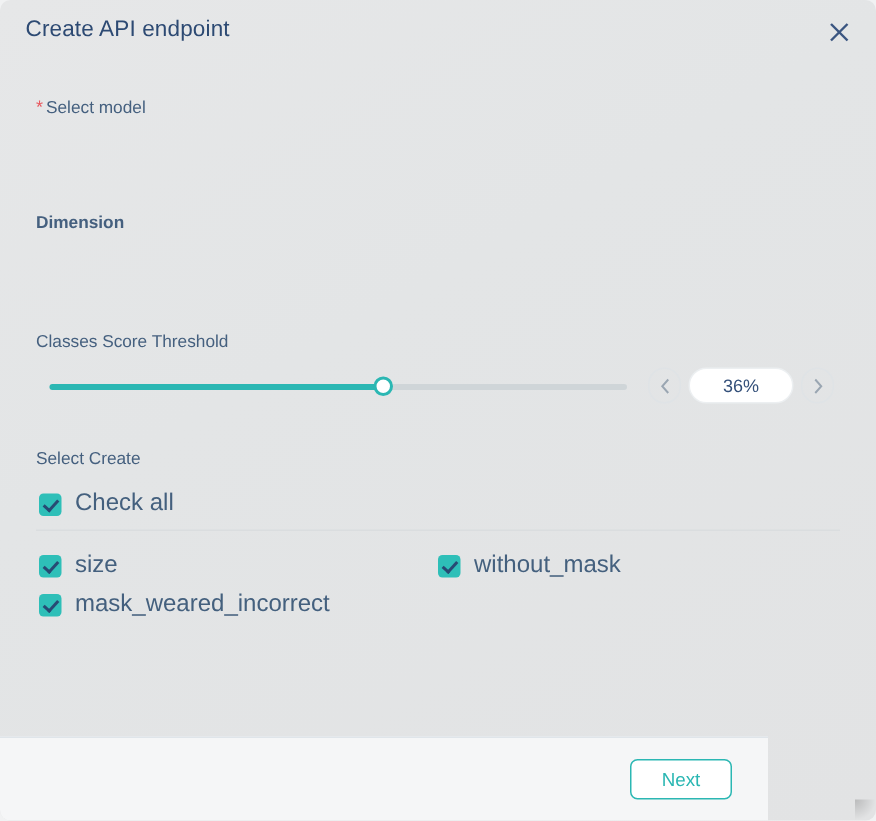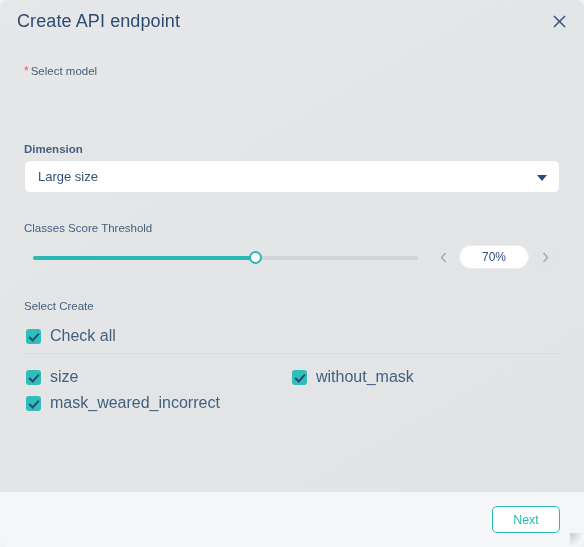--- a/index.html
+++ b/index.html
@@ -29,21 +29,21 @@
   .header {
     position: absolute;
     left: 0; top: 0;
     width: 584px;
     height: 42px;
   }
   .dialog-title {
     position: absolute;
     left: 17px;
     top: 11px;
-    font-size: 18px;
+    font-size: 15px;
     color: #2d4a73;
     letter-spacing: 0.1px;
     white-space: nowrap;
   }
   .close-btn {
     position: absolute;
     right: 14px;
     top: 10px;
     width: 22px;
     height: 22px;
@@ -222,21 +222,21 @@
     font-size: 16px;
     color: #44607e;
     white-space: nowrap;
   }
 
   
   .footer {
     position: absolute;
     left: 0;
     top: 491px;
-    width: 584px;
+    width: 512px;
     height: 56px;
     background: #f5f6f7;
     border-top: 1px solid #dfe5ea;
     box-sizing: border-box;
   }
   .next-btn {
     position: absolute;
     right: 24px;
     top: 14px;
     width: 68px;
@@ -277,39 +277,35 @@
     </div>
   </div>
 
   <div class="body">
 
     <div class="field-label" style="left:24px; top:22px;">
       <span class="req-star">*</span><span>Select model</span>
     </div>
 
     <div class="field-label" style="left:24px; top:101px;font-weight:bold;">Dimension</div>
-    <div class="select-box" style="top:118px;">
-      <div class="select-value">Large size</div>
-      <div class="caret"></div>
-    </div>
 
     <div class="field-label" style="left:24px; top:180px;">Classes Score Threshold</div>
 
     <div class="slider-track" style="top:214px;">
       <div class="slider-fill" style="width: 58%;"></div>
       <div class="slider-knob" style="left: 58%;"></div>
     </div>
 
     <div class="stepper" style="top:203px;">
       <div class="step-btn step-prev">
         <svg width="7" height="11" viewBox="0 0 7 11" aria-hidden="true">
           <polyline points="5.5,1 1.5,5.5 5.5,10" fill="none" stroke="#9aa6b2" stroke-width="1.3"></polyline>
         </svg>
       </div>
-      <div class="step-value">70%</div>
+      <div class="step-value">36%</div>
       <div class="step-btn step-next">
         <svg width="7" height="11" viewBox="0 0 7 11" aria-hidden="true">
           <polyline points="1.5,1 5.5,5.5 1.5,10" fill="none" stroke="#9aa6b2" stroke-width="1.3"></polyline>
         </svg>
       </div>
     </div>
 
     <div class="field-label" style="left:24px; top:258px;">Select Create</div>
 
     <div class="check-row" style="left:26px; top:285px;">

